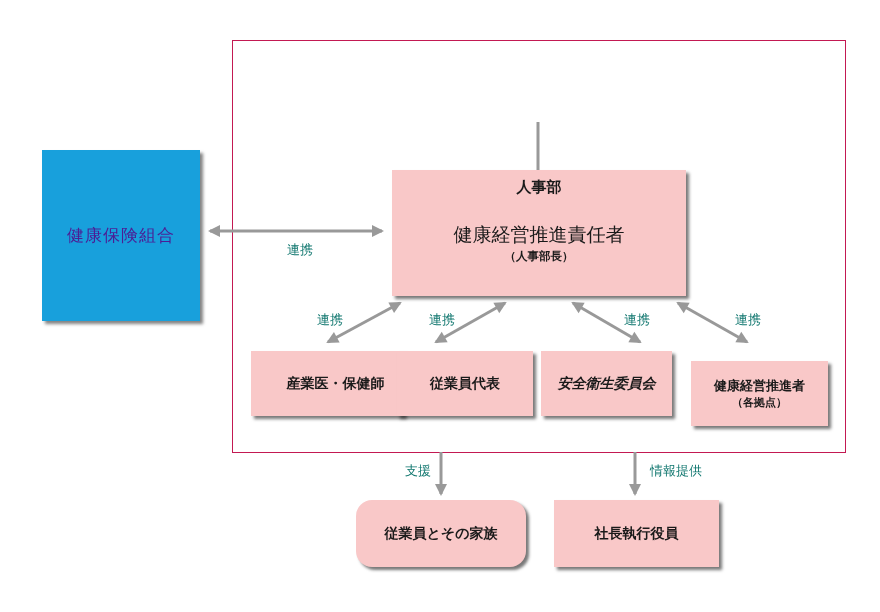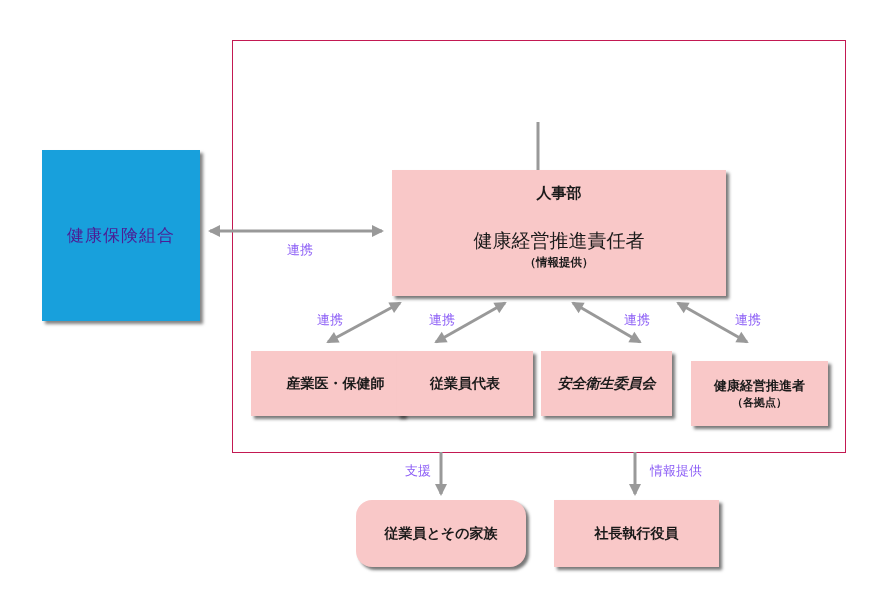--- a/index.html
+++ b/index.html
@@ -24,21 +24,21 @@
     box-shadow:3px 3px 3px rgba(30,30,30,0.55);
     display:flex;align-items:center;justify-content:center;text-align:center;
     font-size:17px;letter-spacing:1px;
   }
   .t-lg{font-size:15px;font-weight:bold;line-height:1.35;}
   .t-xl{font-size:19px;font-weight:normal;line-height:1.3;}
   .t-md{font-size:14px;font-weight:bold;line-height:1.3;}
   .t-sm{font-size:11.5px;font-weight:600;line-height:1.4;}
   .t-xs{font-size:11px;font-weight:600;line-height:1.3;}
   .conn-label{
-    position:absolute;font-size:13px;color:#8b5cf6;white-space:nowrap;
+    position:absolute;font-size:13px;color:#0f766e;white-space:nowrap;
     transform:translate(-50%,-50%);
   }
   svg.wires{position:absolute;left:0;top:0;width:880px;height:612px;pointer-events:none;}
 </style>
 </head>
 <body>
 
 <div id="canvas">
 
   <div class="boundary"></div>
@@ -64,24 +64,24 @@
 
     <line x1="441" y1="452" x2="441" y2="494" stroke="#999999" stroke-width="3" marker-end="url(#ah-end)"></line>
     <line x1="635" y1="452" x2="635" y2="494" stroke="#999999" stroke-width="3" marker-end="url(#ah-end)"></line>
   </svg>
 
   <div class="bluebox" style="left:42px;top:150px;width:158px;height:171px;">
     <span>健康保険組合</span>
   </div>
 
 
-  <div class="pinkbox" style="left:392px;top:170px;width:334px;height:126px;justify-content:flex-start;padding-top:13px;box-sizing:border-box;align-items:center;">
+  <div class="pinkbox" style="left:392px;top:170px;width:294px;height:126px;justify-content:flex-start;padding-top:7px;box-sizing:border-box;align-items:center;">
     <div class="t-lg">人事部</div>
     <div class="t-xl" style="margin-top:26px;">健康経営推進責任者</div>
-    <div class="t-sm">（情報提供）</div>
+    <div class="t-sm">（人事部長）</div>
   </div>
 
   <div class="pinkbox" style="left:251px;top:351px;width:137px;height:65px;padding-left:16px;">
     <div class="t-md">産業医・保健師</div>
   </div>
   <div class="pinkbox" style="left:397px;top:351px;width:136px;height:65px;">
     <div class="t-md">従業員代表</div>
   </div>
   <div class="pinkbox" style="left:541px;top:351px;width:131px;height:65px;font-style:italic;">
     <div class="t-md">安全衛生委員会</div>

